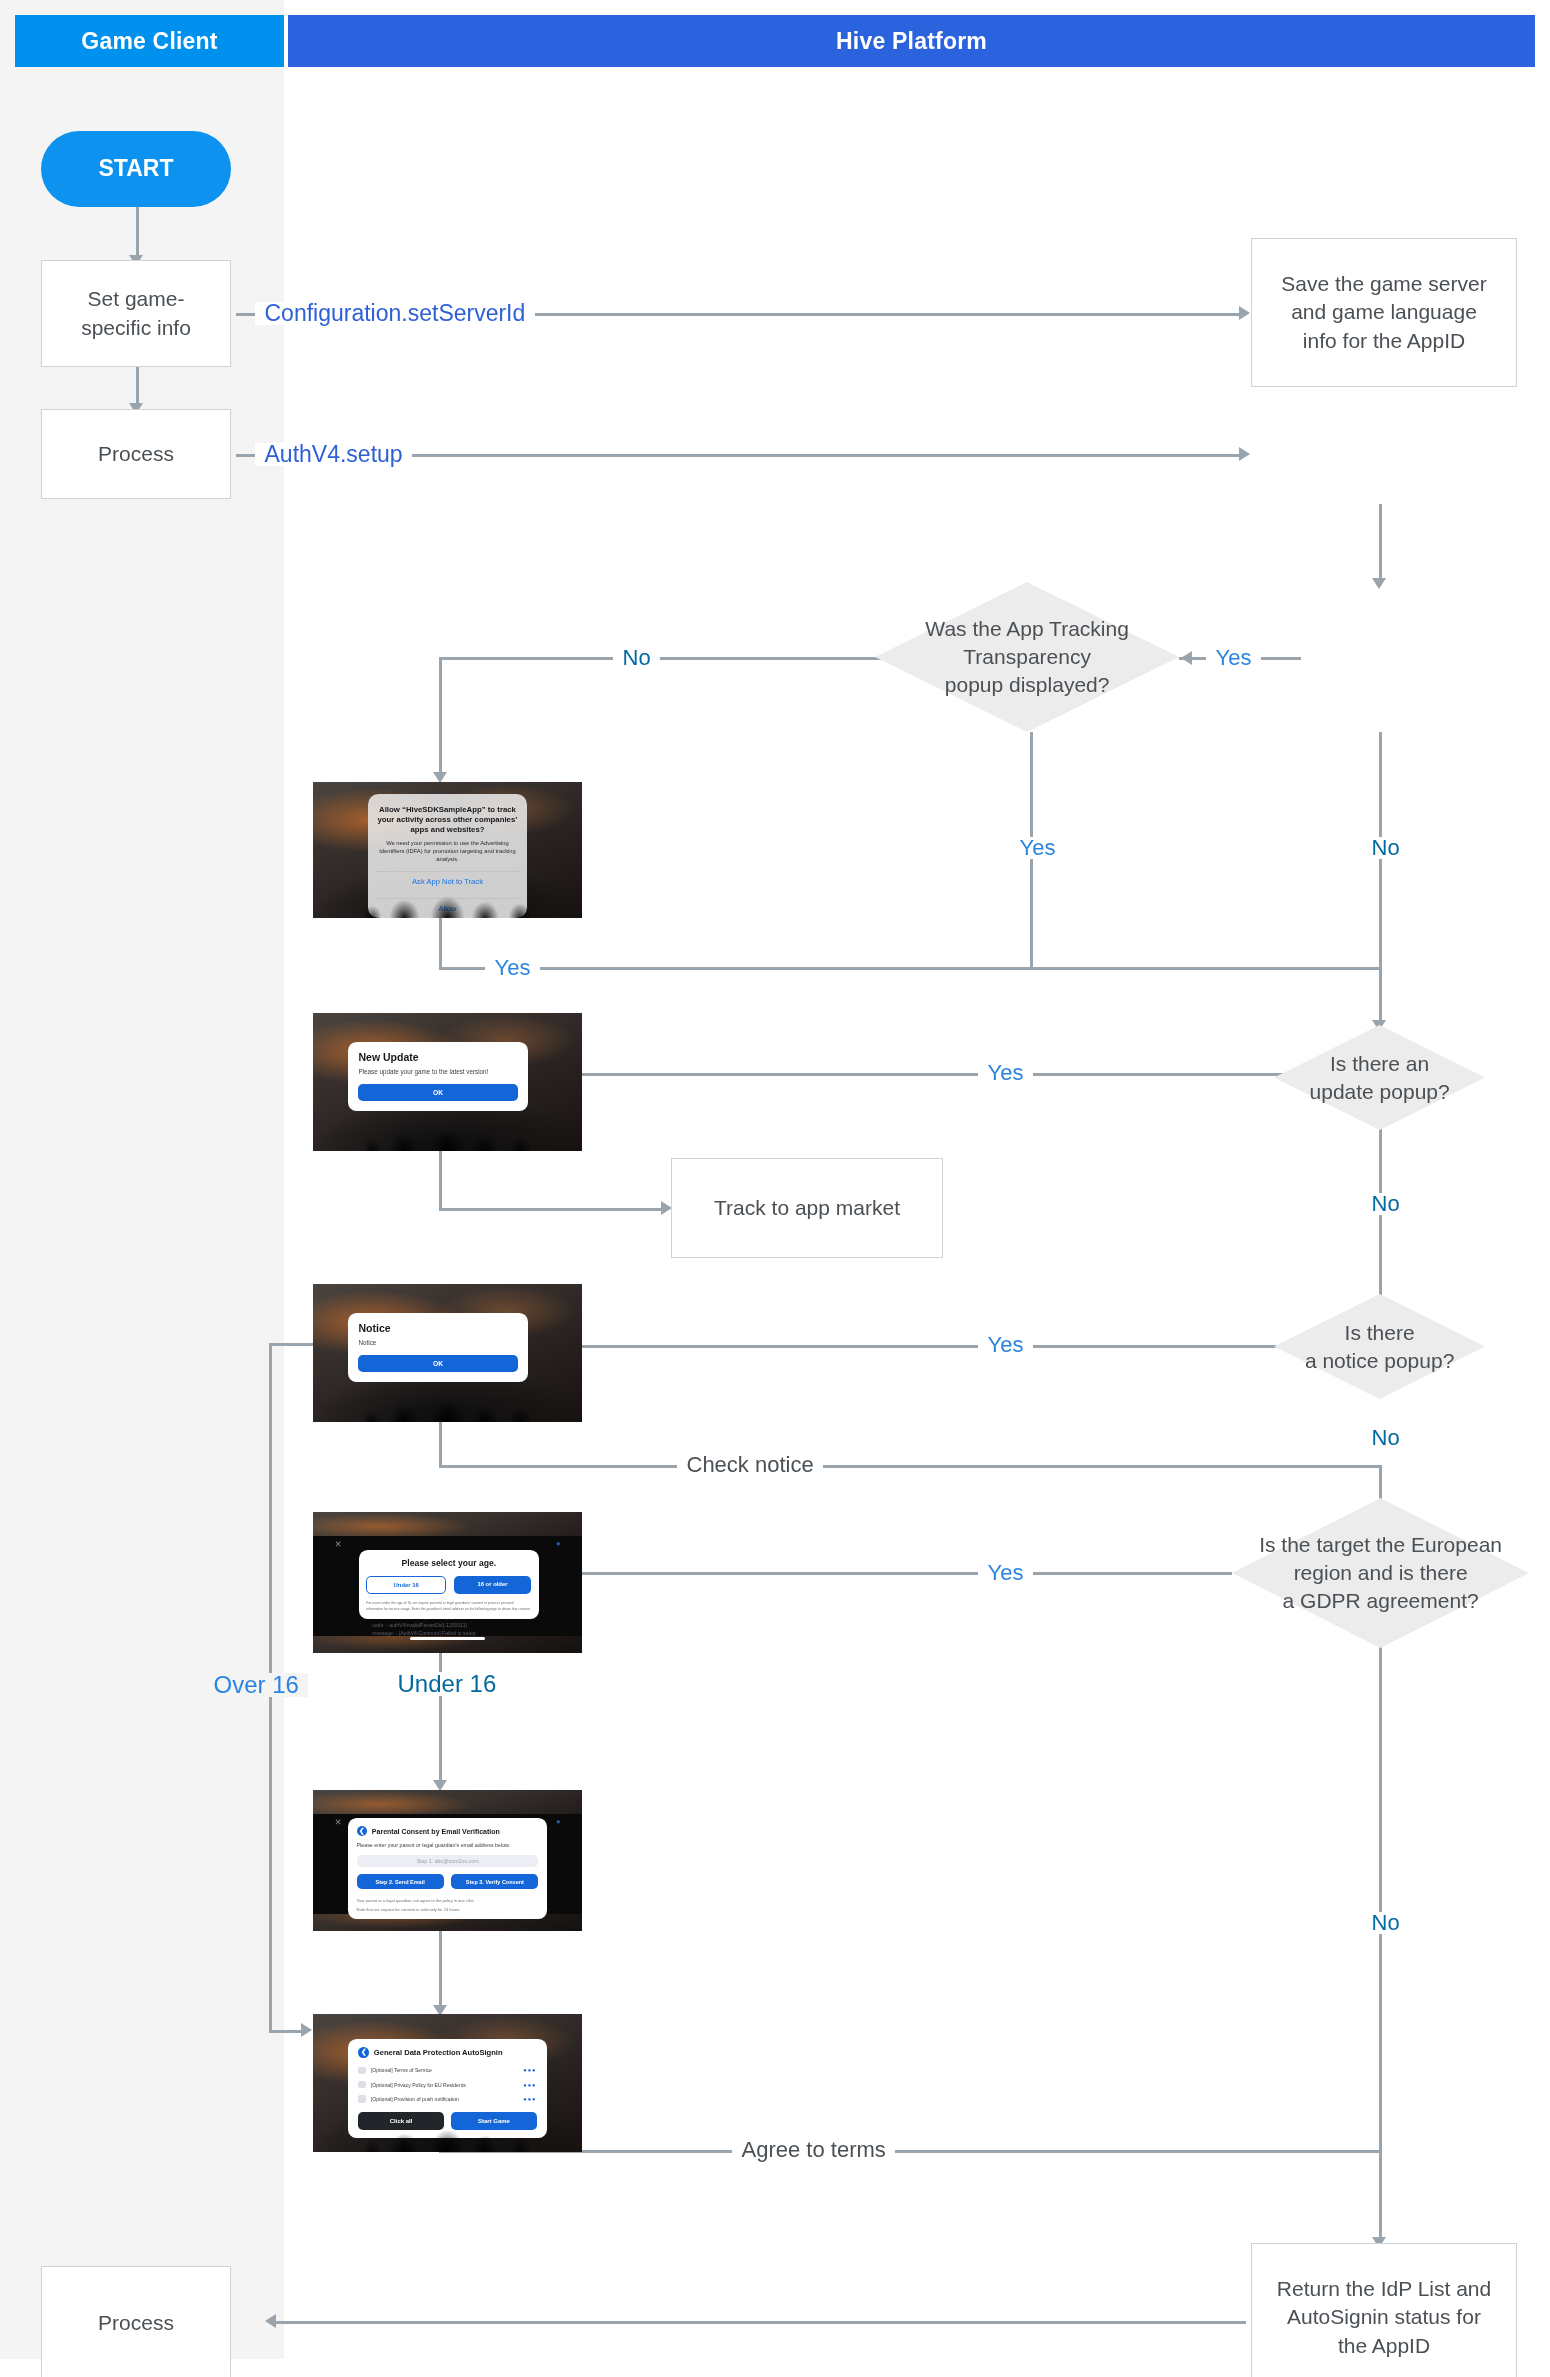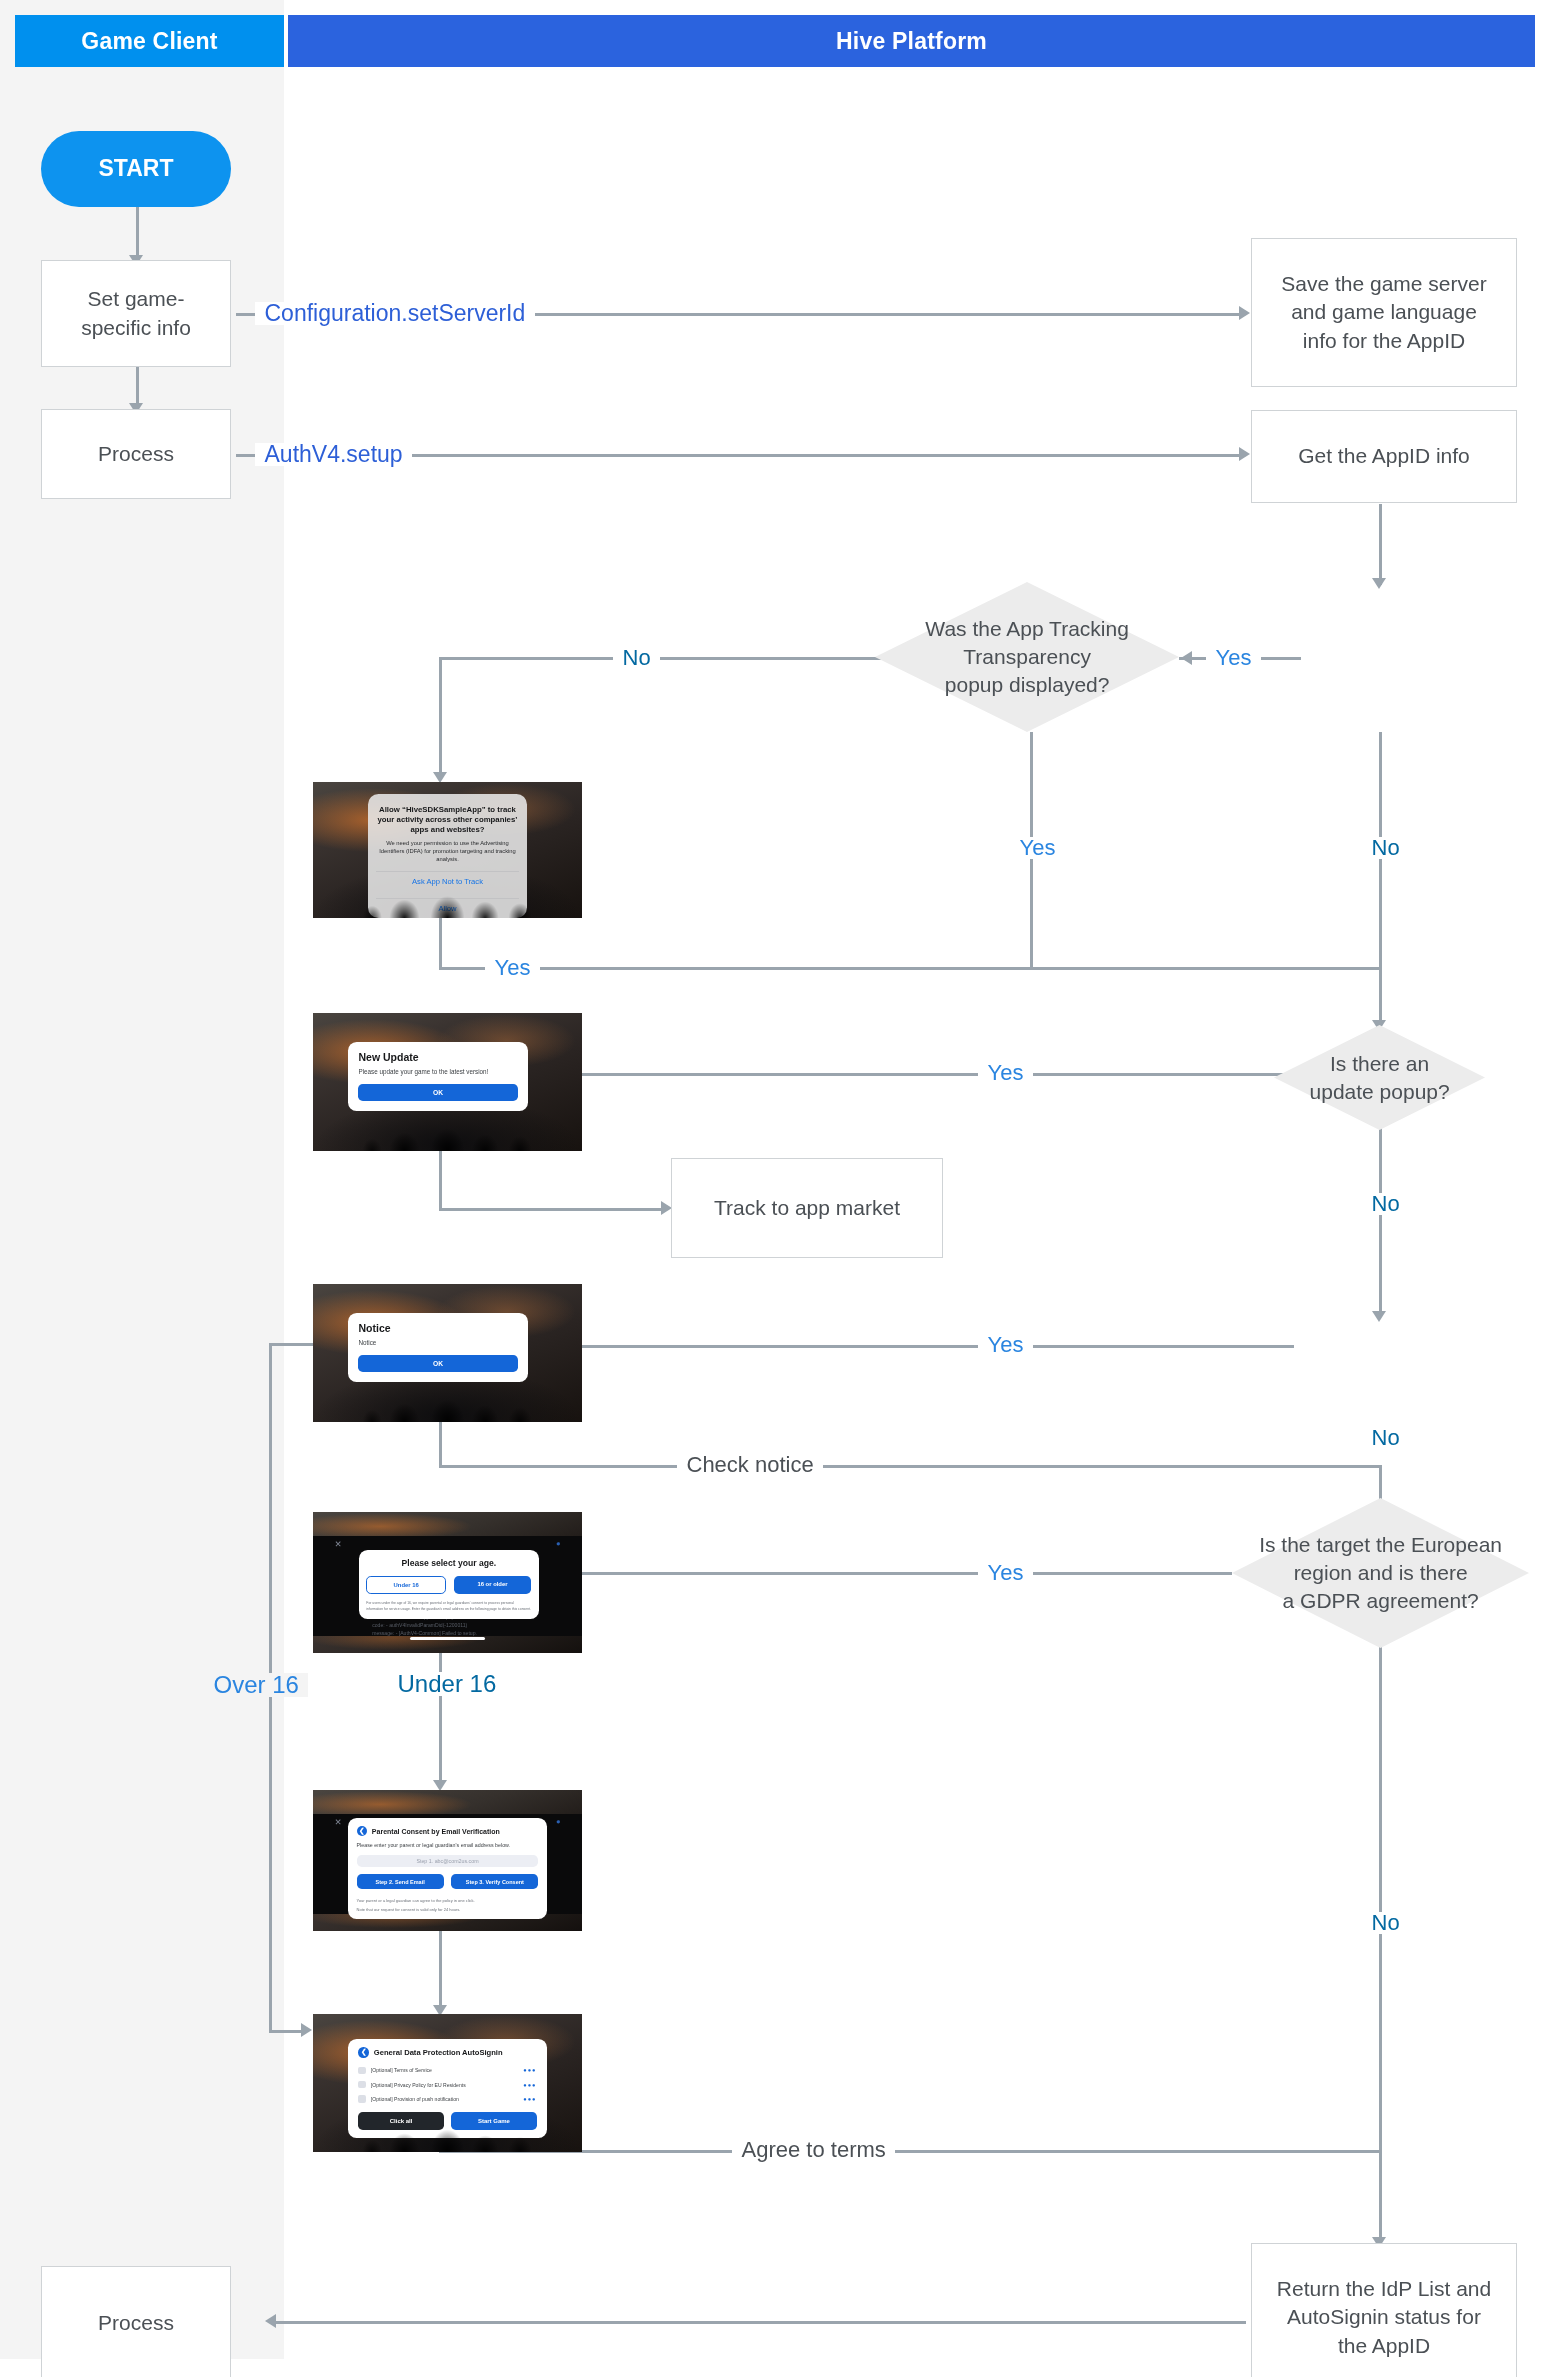--- a/index.html
+++ b/index.html
@@ -265,21 +265,20 @@
 
   <div class="node box" style="left:41px; top:260px; width:190px; height:107px; white-space:pre-line;">Set game-
 specific info</div>
 
   <div class="node box" style="left:41px; top:409px; width:190px; height:90px;">Process</div>
 
   <div class="node box" style="left:1251px; top:238px; width:266px; height:149px; white-space:pre-line;">Save the game server
 and game language
 info for the AppID</div>
 
-  <div class="node box" style="left:1251px; top:410px; width:266px; height:93px;">Get the AppID info</div>
 
   <div class="node box" style="left:671px; top:1158px; width:272px; height:100px;">Track to app market</div>
 
   <div class="node box" style="left:1251px; top:2243px; width:266px; height:149px; white-space:pre-line;">Return the IdP List and
 AutoSignin status for
 the AppID</div>
 
   <div class="node box" style="left:41px; top:2266px; width:190px; height:114px;">Process</div>
 
 
@@ -289,20 +288,25 @@
 Transparency
 popup displayed?</div>
   </div>
 
   <div class="diamond-wrap" style="left:1274px; top:1025px; width:211px; height:105px;">
     <div class="dshape"></div>
     <div class="dtext" style="white-space:pre-line;">Is there an
 update popup?</div>
   </div>
 
+  <div class="diamond-wrap" style="left:1274px; top:1294px; width:211px; height:105px;">
+    <div class="dshape"></div>
+    <div class="dtext" style="white-space:pre-line;">Is there
+a notice popup?</div>
+  </div>
 
   <div class="diamond-wrap" style="left:1232px; top:1498px; width:297px; height:150px;">
     <div class="dshape"></div>
     <div class="dtext" style="white-space:pre-line;">Is the target the European
 region and is there
 a GDPR agreement?</div>
   </div>
 
   <div class="elabel lbl-api" style="left:255px; top:302px;">Configuration.setServerId</div>
   <div class="elabel lbl-api" style="left:255px; top:443px;">AuthV4.setup</div>

